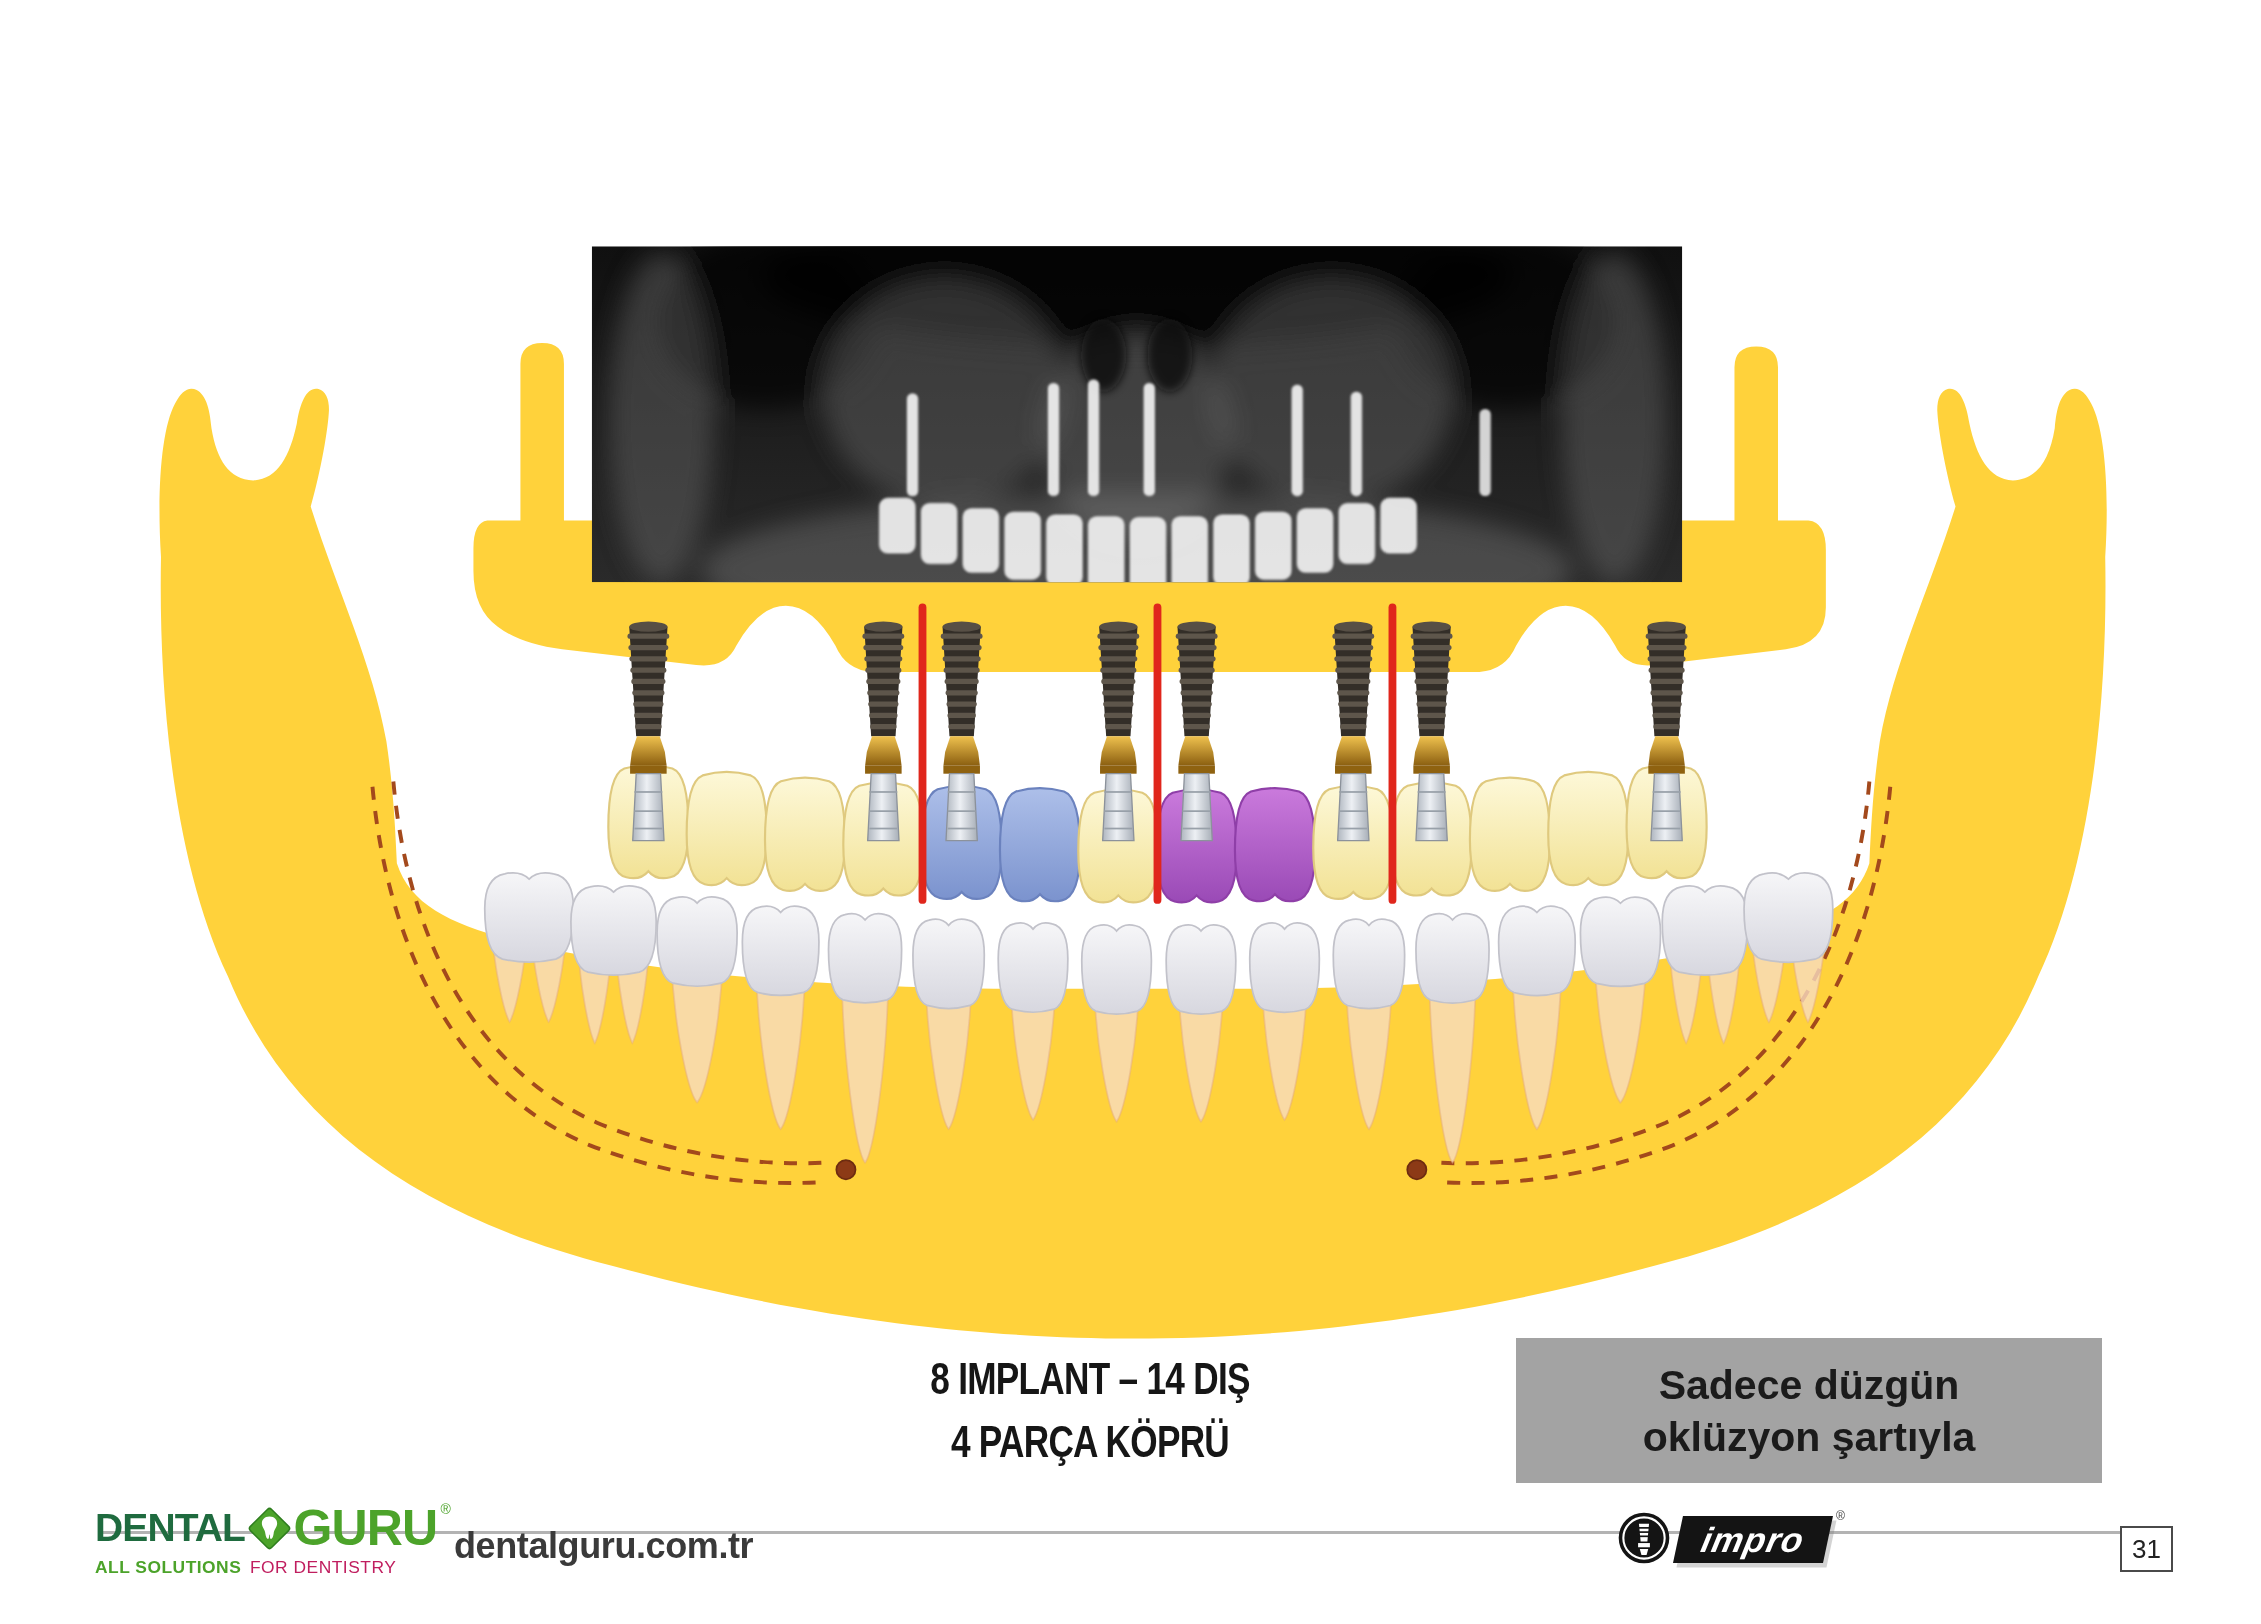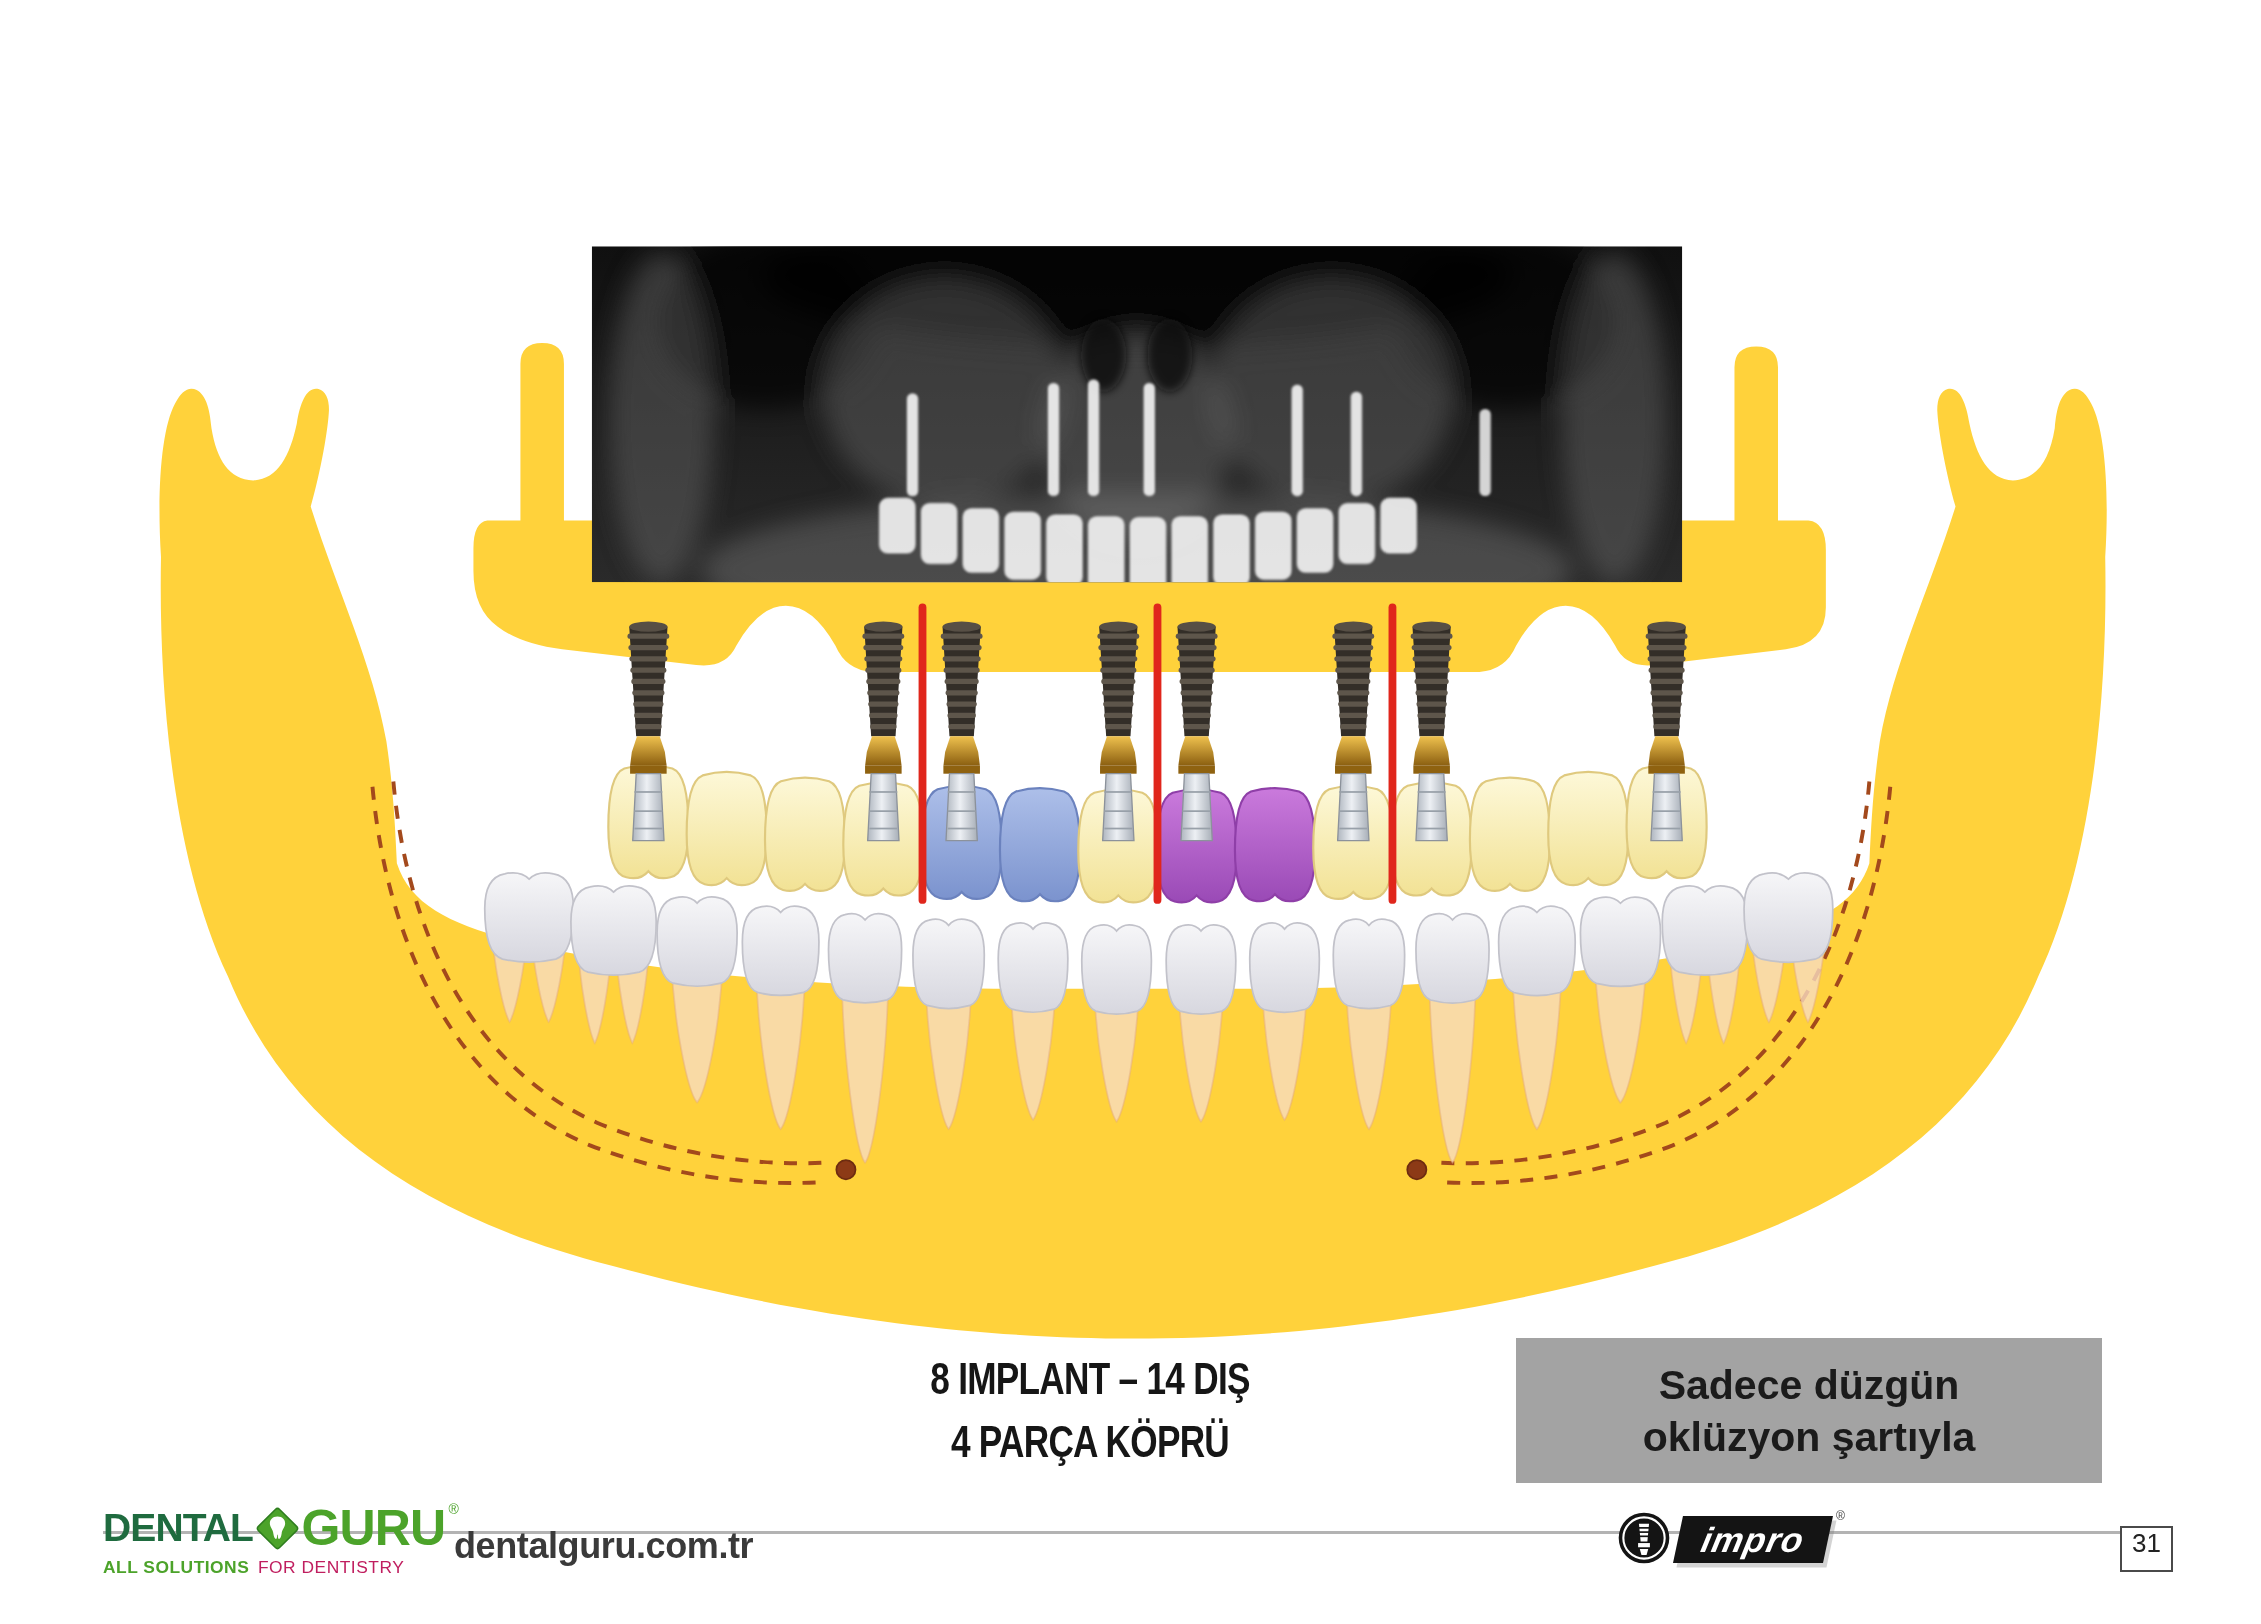--- a/index.html
+++ b/index.html
@@ -10,40 +10,40 @@
   .caption{position:absolute;left:742px;top:1347px;width:696px;text-align:center;
     font-weight:900;font-size:44px;line-height:63px;color:#161616;letter-spacing:-0.9px;}
   .caption .cond{display:block;transform:scaleX(.8);transform-origin:center;}
 
   .note-box{position:absolute;left:1516px;top:1338px;width:586px;height:145px;
     background:#FBDCBC;display:flex;flex-direction:column;align-items:center;justify-content:center;}
   .note-box span{font-size:41px;font-weight:700;color:#1b1b1b;line-height:52px;}
 
   .footer-line{position:absolute;left:103px;top:1531px;width:2058px;height:2.6px;background:#B3B3B3;}
 
-  .brand{position:absolute;left:103px;top:1499px;}
+  .brand{position:absolute;left:95px;top:1499px;}
   .brand-row1{display:flex;align-items:center;gap:3.5px;}
   .brand-dental{font-size:39px;font-weight:800;color:#1F6B3F;letter-spacing:-0.9px;}
   .brand-guru{font-size:50px;font-weight:800;color:#4CA32A;letter-spacing:-0.9px;}
   .brand-reg{font-size:14px;color:#4CA32A;align-self:flex-start;margin-top:1.7px;}
   .brand-diamond{width:45px;height:45px;margin:0 -1.7px;}
   .brand-row2{display:flex;gap:8.7px;margin-top:0px;}
   .tag-left{font-size:17.4px;font-weight:700;letter-spacing:0.5px;color:#4CA32A;}
   .tag-right{font-size:17.4px;font-weight:400;letter-spacing:0.5px;color:#C01E5F;}
 
   .website{position:absolute;left:454px;top:1525px;font-size:36px;font-weight:700;color:#3A3A3A;letter-spacing:-0.4px;}
 
   .impro{position:absolute;left:1617px;top:1511px;display:flex;align-items:center;gap:7px;}
   .impro-flag{position:relative;width:150px;height:47px;background:#141414;transform:skewX(-12deg);
     display:flex;align-items:center;justify-content:center;box-shadow:4.4px 4.4px 0 rgba(130,130,130,.35);}
   .impro-flag i{font-style:italic;font-weight:800;font-size:35px;color:#fff;letter-spacing:0.9px;}
   .impro-reg{position:absolute;right:-12.2px;top:-7px;font-size:12.2px;color:#444;transform:skewX(12deg);}
 
   .page-box{position:absolute;left:2120px;top:1526px;width:49px;height:42px;border:2.6px solid #4A4A4A;
-    background:#fff;display:flex;align-items:flex-start;justify-content:center;}
+    background:#fff;display:flex;align-items:center;justify-content:center;}
   .page-box span{font-size:26px;color:#222;}
 </style>
 </head>
 <body>
 
 <div id="page">
 
   <svg id="diagram-svg" width="2261" height="1624" viewBox="0 0 2598 1866">
     <defs>
       <linearGradient id="goldGrad" x1="0" y1="0" x2="0" y2="1">

